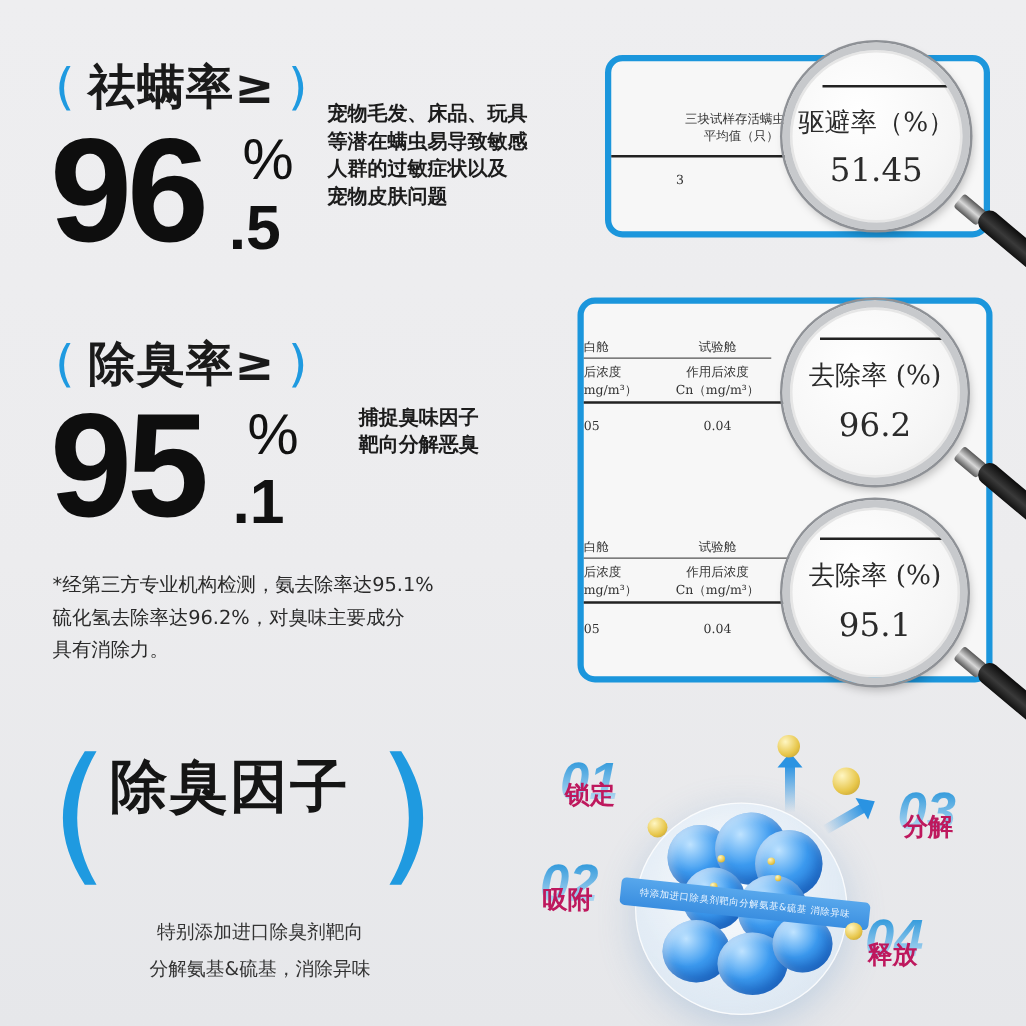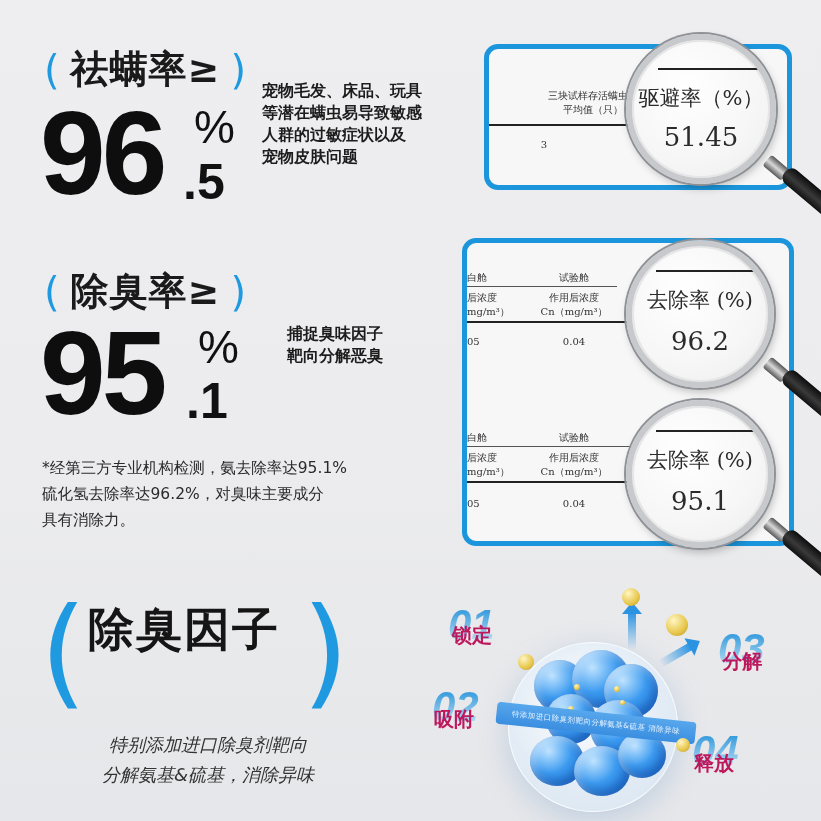--- a/index.html
+++ b/index.html
@@ -50,21 +50,21 @@
   }
   .handle-collar {
     position: absolute; width: 14px; height: 24px; border-radius: 3px;
     background: linear-gradient(90deg, #555 0%, #d8d8d8 50%, #555 100%);
     transform-origin: top center;
   }
 
   
   .dual-title { font-size: 46px; font-weight: bold; color: #151515; line-height: 62px; letter-spacing: 2px; }
   .big-bracket { color: #1f9ae0; font-size: 120px; font-weight: normal; line-height: 1; }
-  .sub2 { font-size: 18px; color: #333; line-height: 30px; font-style: italic; }
+  .sub2 { font-size: 15px; color: #333; line-height: 30px; }
 
   .step-num {
     font-family: "Liberation Sans", sans-serif; font-style: italic; font-weight: bold; font-size: 42px;
     background: linear-gradient(180deg, #1e90d8 0%, #a9d4f0 80%, rgba(230,235,240,0) 100%);
     -webkit-background-clip: text; background-clip: text; color: transparent; line-height: 1;
   }
   .step-label { font-size: 20px; font-weight: bold; color: #be185d; }
 
   .sphere {
     position: absolute; border-radius: 50%;

